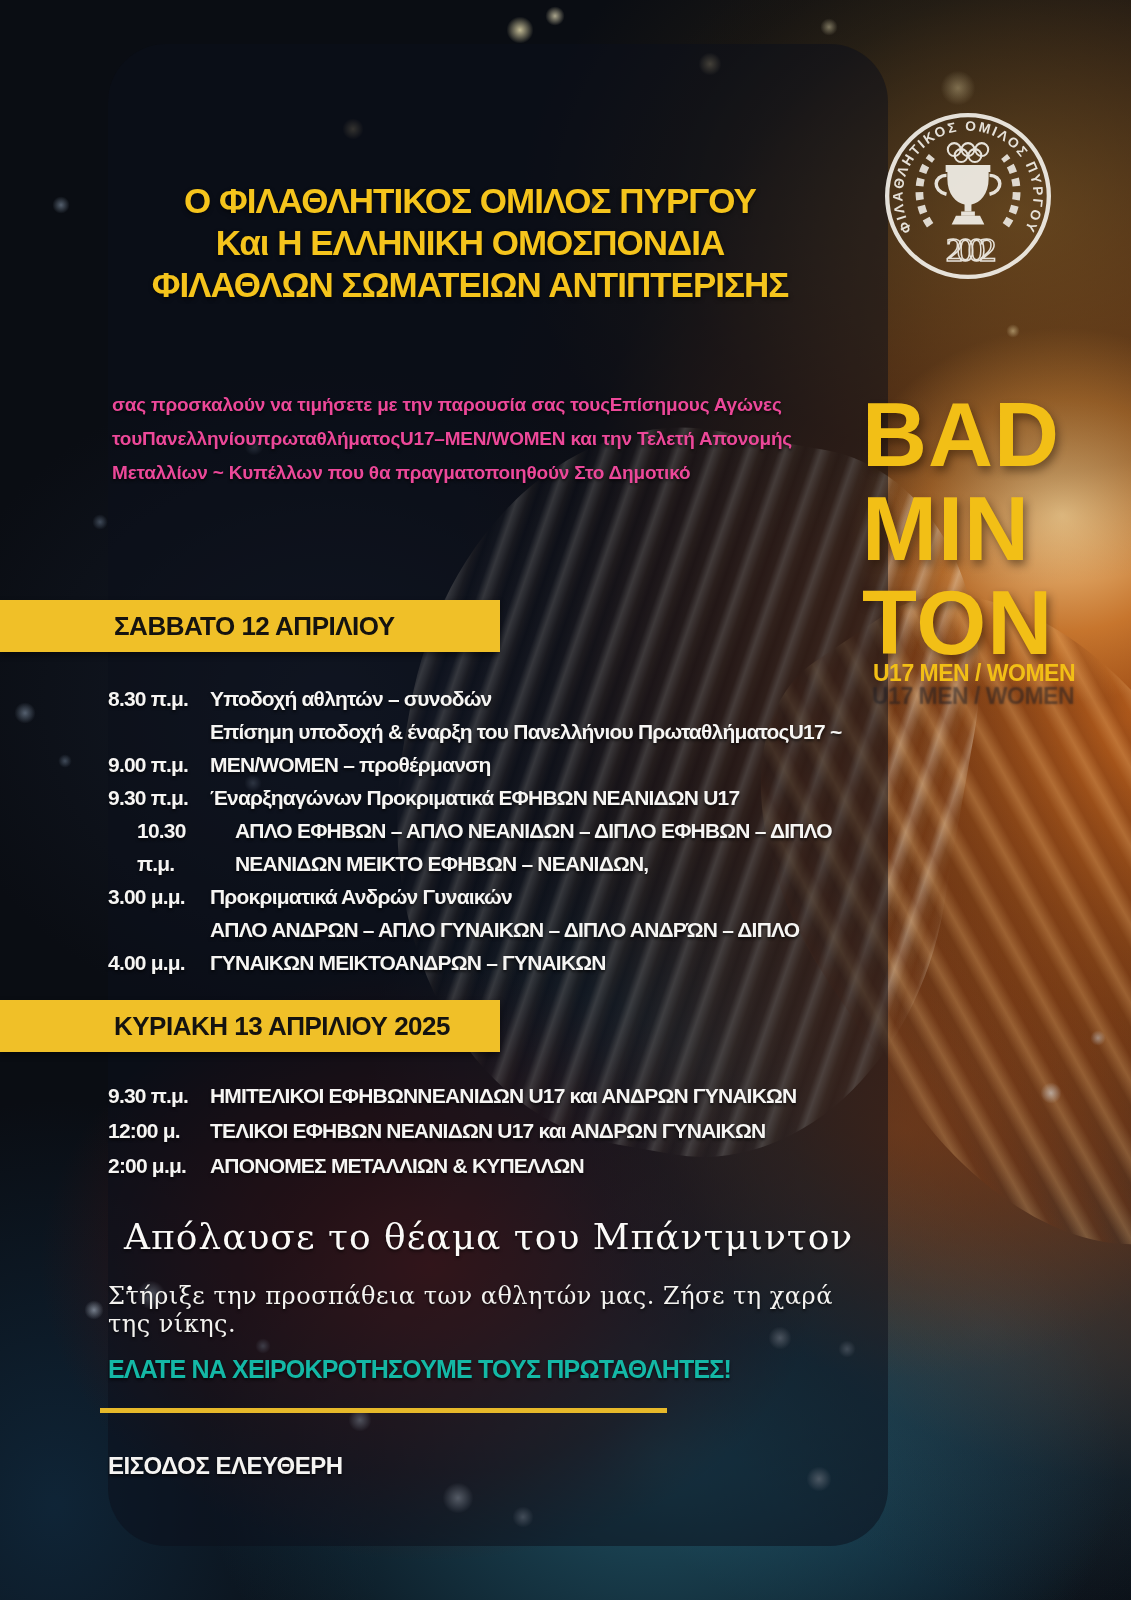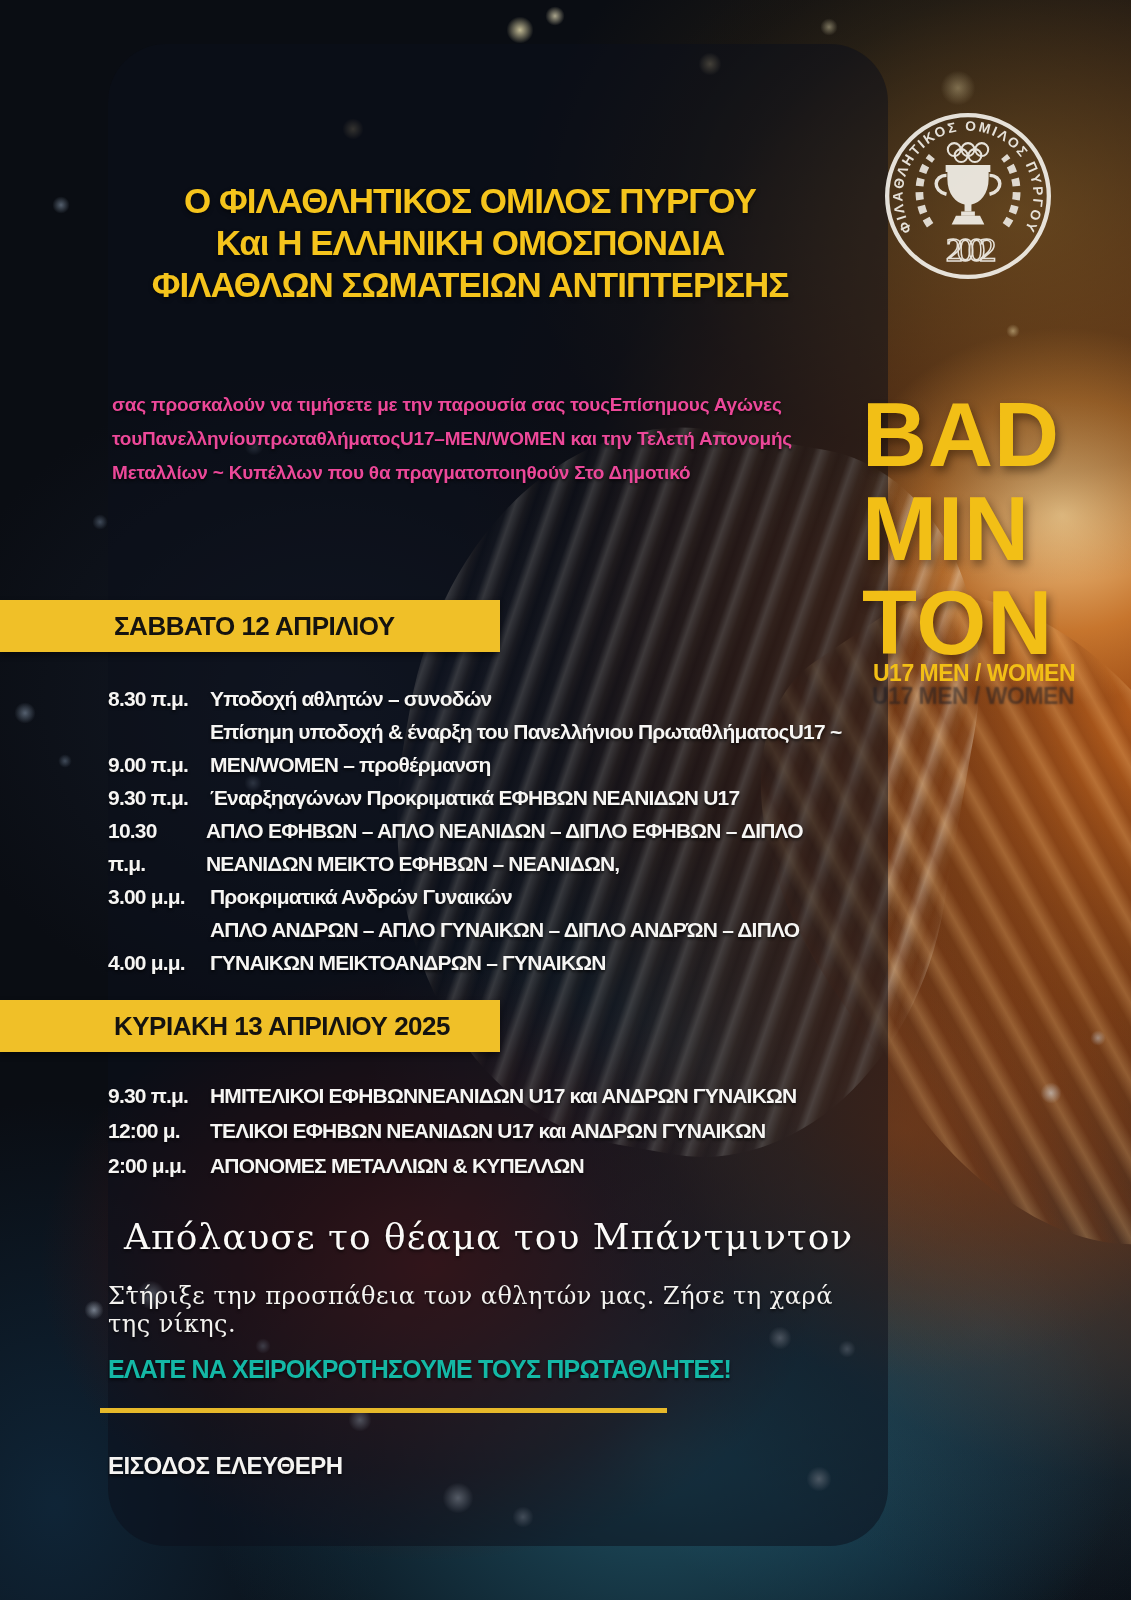--- a/index.html
+++ b/index.html
@@ -133,21 +133,21 @@
 
   .schedule {
     position:absolute; left:108px; width:772px;
     color:#f6f5f3; font-weight:700; font-size:21px; line-height:33px; letter-spacing:-0.8px;
     text-shadow:0 2px 3px rgba(0,0,0,0.65);
   }
   .schedule-saturday { top:682px; }
   .schedule-sunday   { top:1078px; line-height:35px; }
   .sched-row { display:flex; align-items:flex-end;gap:10px; }
   .sched-time { flex:0 0 92px; }
-  .sched-time.tight { flex-basis:88px; }
+  .sched-time.tight { flex-basis:88px;margin-left:29px; }
   .sched-text { flex:1 1 auto; }
 
   .outro-line1 {
     position:absolute; left:108px; top:1216px; width:740px;
     color:#fbfaf8;
     font-family:"DejaVu Serif", serif;
     font-size:36px; letter-spacing:1px;
     text-shadow:0 2px 3px rgba(0,0,0,0.6);
     margin-left:16px;
   }

